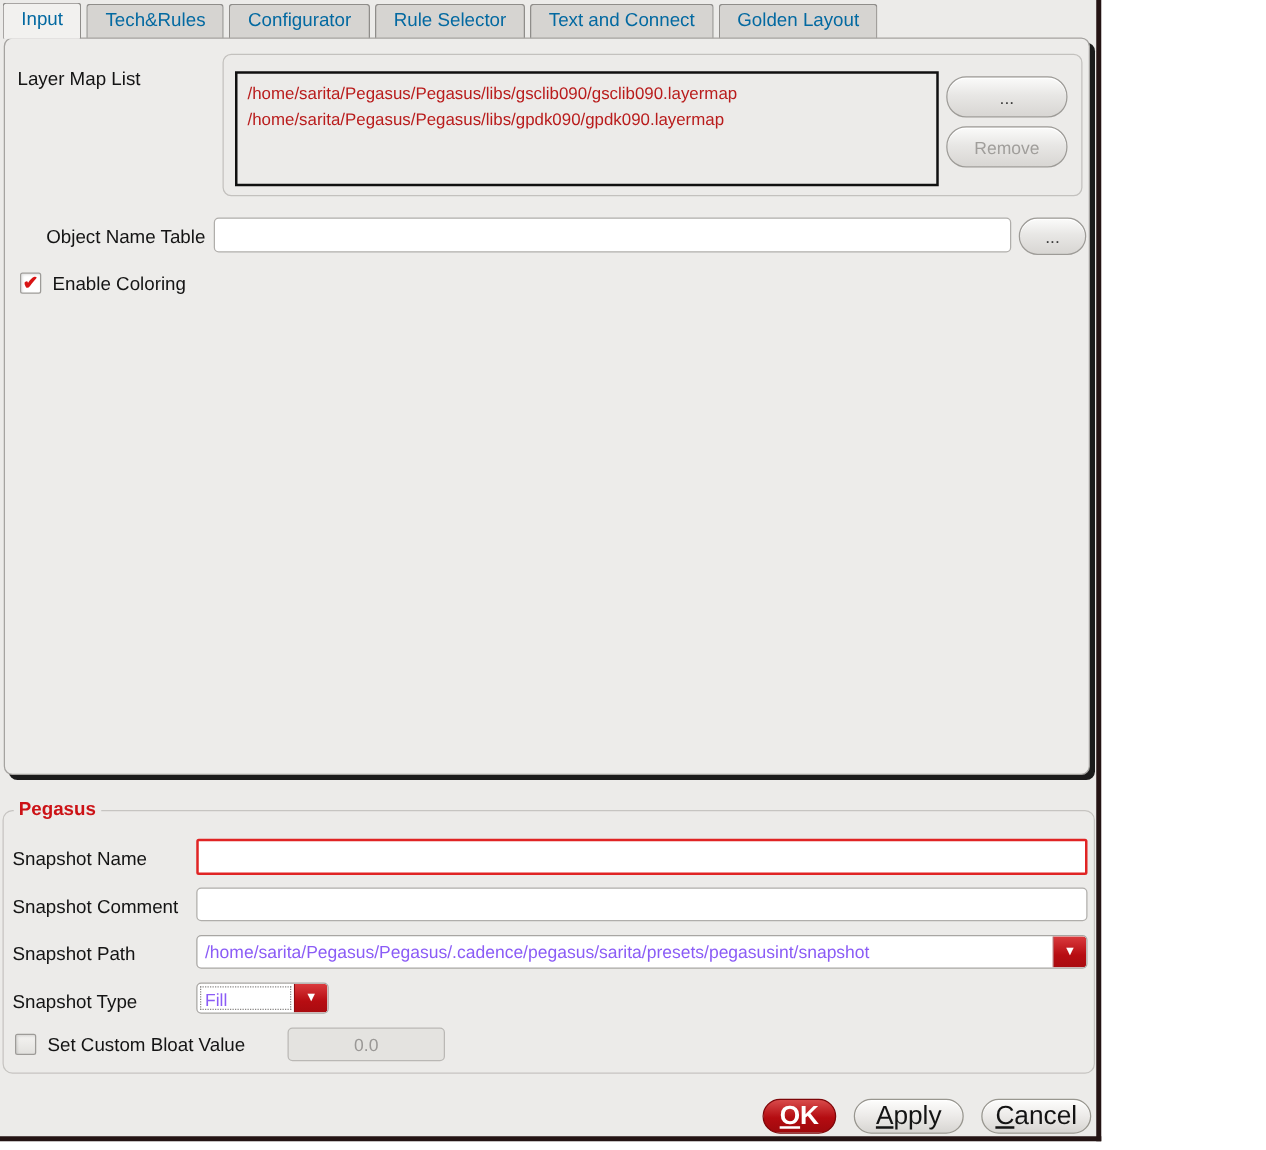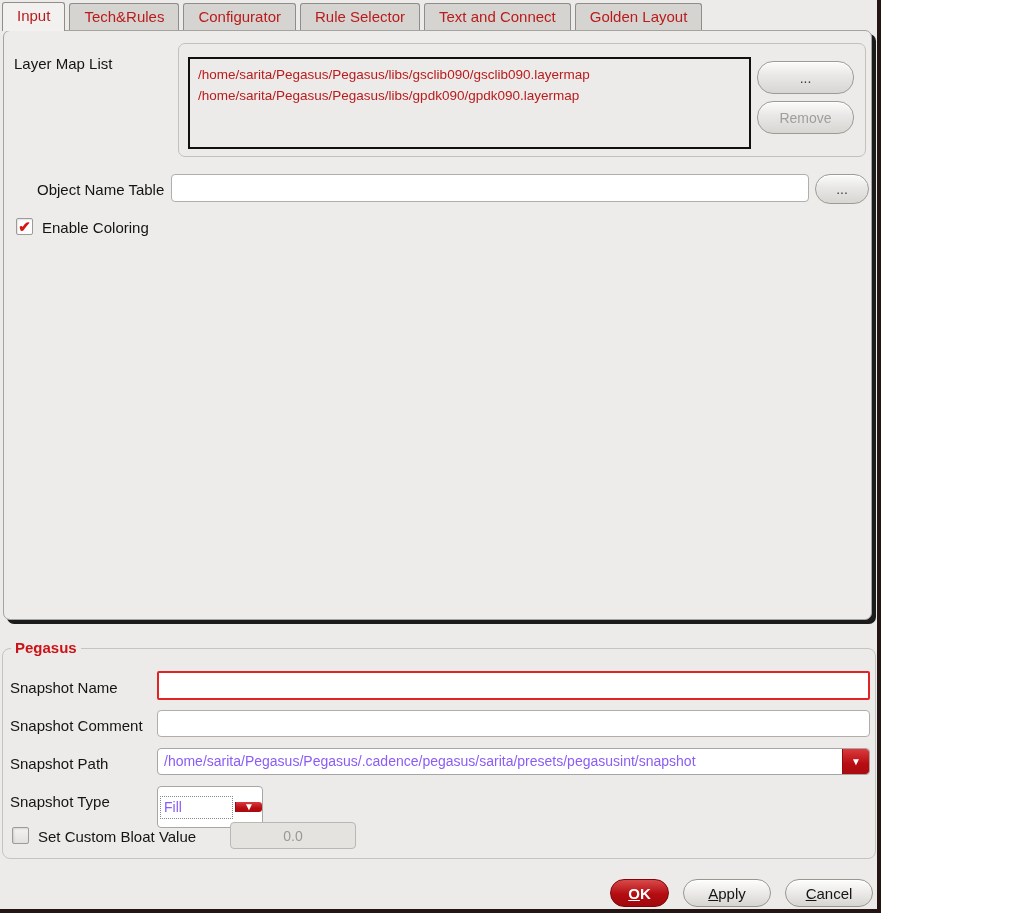--- a/index.html
+++ b/index.html
@@ -13,21 +13,21 @@
     border-right:4px solid #241414;
     border-bottom:4px solid #241414;
   }
 
   
   .tabbar { position:absolute; left:2px; top:2px; height:29px; display:flex; align-items:flex-end; }
   .tab {
     height:28px; line-height:26px; padding:0 14px; margin-right:4px;
     background:#d6d4d1; border:1px solid #8f8d8a; border-bottom:none;
     border-top-left-radius:3px; border-top-right-radius:3px;
-    font-size:15px; color:#b91c1c; cursor:pointer; white-space:nowrap;
+    font-size:15px; color:#0369a1; cursor:pointer; white-space:nowrap;
   }
   .tab.active {
     background:#f2f1ef; border-color:#8f8d8a; position:relative; z-index:3; height:29px;
   }
 
   
   .panel {
     position:absolute; left:3px; top:30px; width:869px; height:590px;
     background:#edecea; border:1px solid #a5a3a0; border-radius:7px;
     box-shadow:4px 4px 0 #1b1b1b; z-index:2;
@@ -89,21 +89,21 @@
   .combo .arrowbtn {
     width:27px; display:flex; align-items:center; justify-content:center;
     background:linear-gradient(#da3b3e, #b70d12 60%, #a90b10);
     border-left:1px solid #8f0d10; border-radius:0 3px 3px 0;
   }
   .combo .arrowbtn span { color:#ffffff; font-size:10px; line-height:1; }
 
   
   .actbtn {
     position:absolute; height:28px; border-radius:14px; display:flex; align-items:center; justify-content:center;
-    font-size:15px; cursor:pointer;
+    font-size:21px; cursor:pointer;
   }
   .actbtn .mnemonic { display:block; }
   .actbtn .mnemonic::first-letter { text-decoration:underline; }
   .btn-ok {
     left:610px; top:879px; width:59px;
     background:linear-gradient(#d84a4a, #b40c11 55%, #9f090d);
     border:1px solid #7e0609; color:#ffffff; font-weight:bold;
   }
   .btn-plain {
     background:linear-gradient(#fdfdfc, #eceae8 50%, #d7d5d2);
@@ -167,21 +167,21 @@
 
     <div class="fieldlabel" style="left:10px; top:755px;">Snapshot Path</div>
     <div class="combo" style="left:157px; top:748px; width:713px; height:27px;">
       <div class="val">/home/sarita/Pegasus/Pegasus/.cadence/pegasus/sarita/presets/pegasusint/snapshot</div>
       <div class="arrowbtn">
         <span>▼</span>
       </div>
     </div>
 
     <div class="fieldlabel" style="left:10px; top:793px;">Snapshot Type</div>
-    <div class="combo" style="left:157px; top:786px; width:106px; height:42px;align-items:center;">
+    <div class="combo" style="left:157px; top:786px; width:106px; height:25px;">
       <div class="val dotted" style="line-height:27px;">Fill</div>
       <div class="arrowbtn">
         <span>▼</span>
       </div>
     </div>
 
     <div class="cb unchecked" style="left:12px; top:827px;"></div>
     <div class="fieldlabel" style="left:38px; top:828px;">Set Custom Bloat Value</div>
     <input class="ti disabled" style="left: 230px; top: 822px; width: 126px; height: 27px;" disabled="" value="0.0">
 

